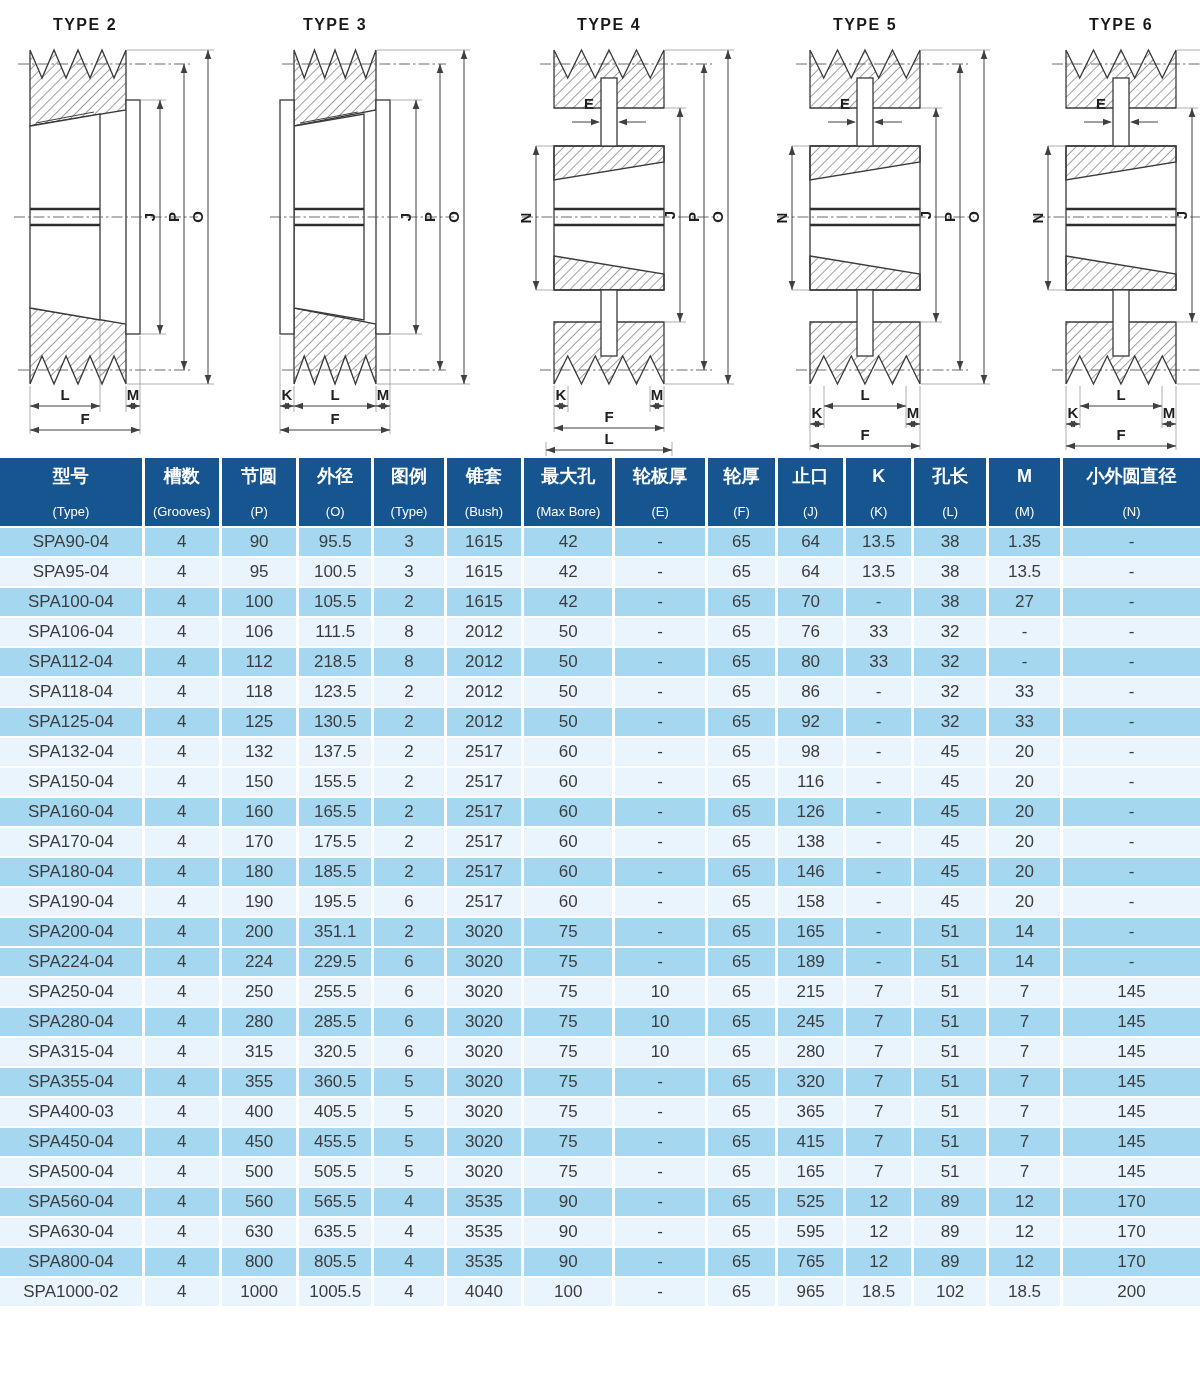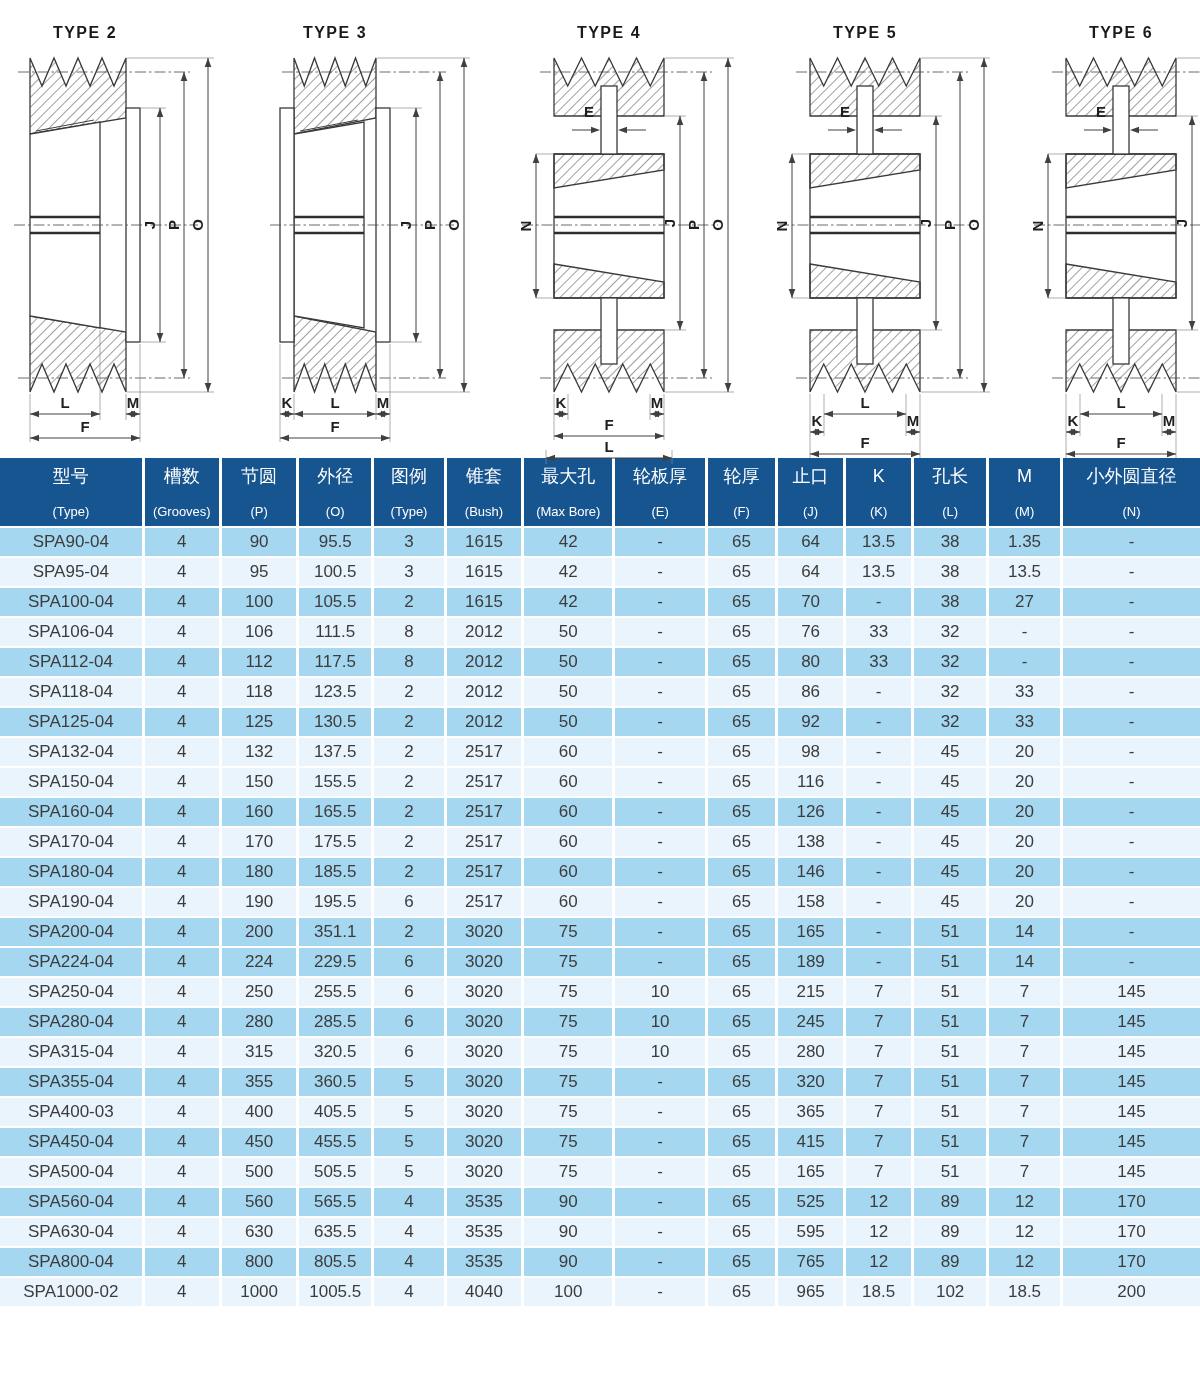--- a/index.html
+++ b/index.html
@@ -1,40 +1,40 @@
 <!DOCTYPE html>
 <html><head>
 <meta charset="utf-8">
 <style>
   html,body{margin:0;padding:0;background:#ffffff;}
   body{width:1200px;font-family:"Liberation Sans",sans-serif;}
 
   
   .drawings{display:flex;justify-content:space-between;align-items:flex-start;
-            padding:20px 8px 6px;height:456px;box-sizing:border-box;background:#fff;gap:28px;}
+            padding:12px 8px 6px;height:456px;box-sizing:border-box;background:#fff;gap:28px;}
   .drawing{flex:0 0 auto;}
 
   
   .bd{fill:#ffffff;stroke:#3a3a3a;stroke-width:1.3;stroke-linejoin:miter;}
   .ht{fill:url(#hatch);stroke:#3a3a3a;stroke-width:1.3;stroke-linejoin:miter;}
   .bb{stroke:#2e2e2e;stroke-width:2.4;fill:none;}
   .dl{stroke:#404040;stroke-width:1;fill:none;}
   .df{fill:#404040;stroke:none;}
   .xl{stroke:#8a8a8a;stroke-width:0.7;fill:none;}
   .cl{stroke:#5a5a5a;stroke-width:0.9;fill:none;stroke-dasharray:11 3 2.5 3;}
   .dt{font:600 15px "Liberation Sans",sans-serif;fill:#1f1f1f;}
   .tt{font:700 16px "Liberation Sans",sans-serif;fill:#1a1a1a;letter-spacing:1.5px;}
 
   
   .spec-wrap{width:1200px;overflow:hidden;}
   table.spec{border-collapse:separate;border-spacing:3px 2px;table-layout:fixed;
              width:1206px;margin-left:-3px;background:#ffffff;}
   table.spec th{background:#175590;color:#ffffff;vertical-align:middle;
                 padding:7px 1px;height:48px;font-weight:400;}
-  table.spec th .zh{display:block;font-size:18px;font-weight:400;line-height:1.25;}
+  table.spec th .zh{display:block;font-size:18px;font-weight:700;line-height:1.25;}
   table.spec th .en{display:block;font-size:13px;font-weight:400;line-height:1.2;margin-top:16px;}
   table.spec td{text-align:center;font-size:17px;color:#3c3c3c;height:26px;
                 padding:1px 0;white-space:nowrap;overflow:hidden;}
   tr.light td{background:#a6d7f1;}
   tr.pale  td{background:#e9f4fc;}
 </style>
 </head>
 <body>
 
 <svg width="0" height="0" style="position:absolute">
@@ -466,21 +466,21 @@
           <td>76</td>
           <td>33</td>
           <td>32</td>
           <td>-</td>
           <td>-</td>
         </tr>
         <tr class="light">
           <td>SPA112-04</td>
           <td>4</td>
           <td>112</td>
-          <td>117.5</td>
+          <td>218.5</td>
           <td>8</td>
           <td>2012</td>
           <td>50</td>
           <td>-</td>
           <td>65</td>
           <td>80</td>
           <td>33</td>
           <td>32</td>
           <td>-</td>
           <td>-</td>

